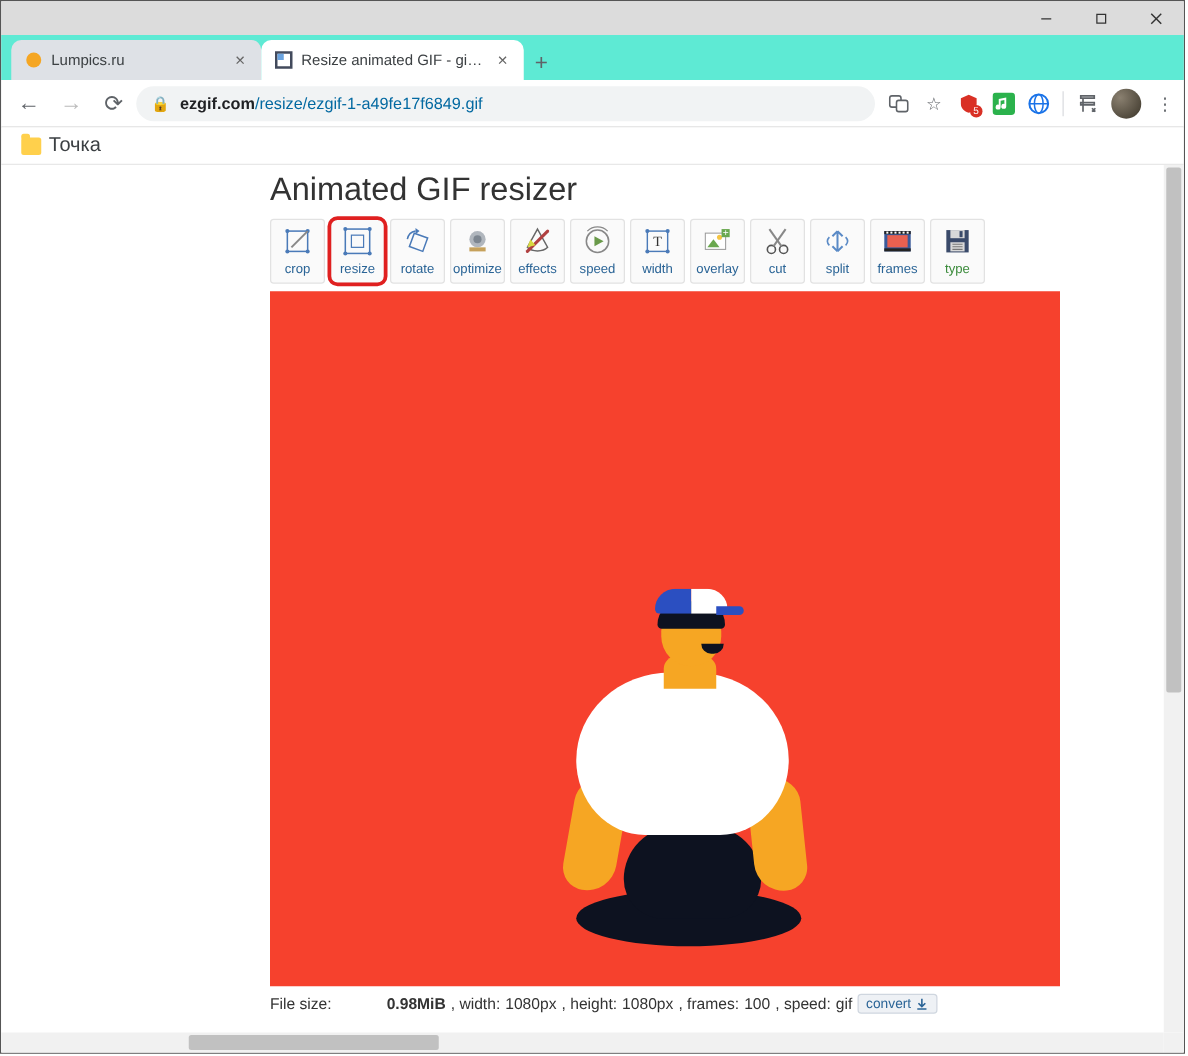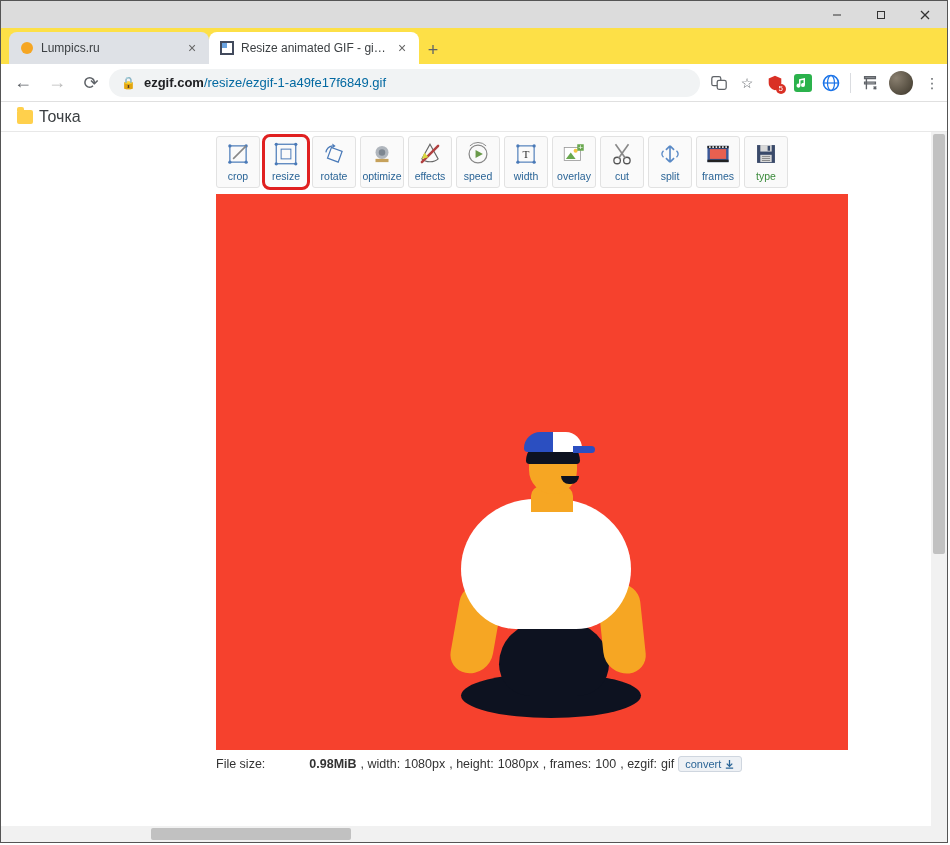--- a/index.html
+++ b/index.html
@@ -6,21 +6,21 @@
   body { font-family: "Segoe UI", Arial, sans-serif; background: #fff; width: 950px; height: 845px; overflow: hidden; }
   .window { border: 1px solid #555; width: 948px; height: 843px; display: flex; flex-direction: column; background: #fff; }
 
   
   .titlebar { height: 27px; background: #dcdcdc; display: flex; align-items: center; justify-content: flex-end; }
   .win-btn { width: 44px; height: 27px; display: flex; align-items: center; justify-content: center; color: #333; font-size: 14px; }
   .win-btn.close { margin-right: 0; }
   .win-btn svg { width: 10px; height: 10px; }
 
   
-  .tabstrip { height: 36px; background: #fde047; display: flex; align-items: flex-end; padding-left: 8px; }
+  .tabstrip { height: 36px; background: #5eead4; display: flex; align-items: flex-end; padding-left: 8px; }
   .tab { height: 32px; min-width: 200px; max-width: 210px; background: #dee1e6; border-radius: 8px 8px 0 0; display: flex; align-items: center; padding: 0 10px; font-size: 12px; color: #3c4043; gap: 6px; position: relative; }
   .tab.active { background: #fff; }
   .tab .favicon { width: 16px; height: 16px; flex-shrink: 0; }
   .tab .title { flex: 1; overflow: hidden; white-space: nowrap; text-overflow: ellipsis; }
   .tab .tab-close { width: 14px; height: 14px; color: #666; display: flex; align-items: center; justify-content: center; font-size: 14px; }
   .newtab { width: 28px; height: 28px; display: flex; align-items: center; justify-content: center; color: #5f6368; font-size: 18px; }
 
   
   .addrbar { height: 38px; background: #fff; display: flex; align-items: center; padding: 0 6px; gap: 2px; border-bottom: 1px solid #e0e0e0; }
   .nav-btn { width: 32px; height: 32px; display: flex; align-items: center; justify-content: center; color: #5f6368; border-radius: 50%; font-size: 18px; }
@@ -181,20 +181,21 @@
   <div class="bookmarks">
     <div class="bm-folder">
       <span class="folder-ico"></span>
       <span>Точка</span>
     </div>
   </div>
 
   <div class="viewport-wrap">
     <div class="content">
       <div class="page">
+        <h1>Animated GIF resizer</h1>
 
         <div class="toolbar">
           <div class="tool">
             <span class="tool-ico">
                 <svg viewBox="0 0 32 32">
                   <rect x="6" y="6" width="20" height="20" fill="none" stroke="#4a7ab8" stroke-width="1.5"></rect>
                   <circle cx="6" cy="6" r="2" fill="#4a7ab8"></circle>
                   <circle cx="26" cy="6" r="2" fill="#4a7ab8"></circle>
                   <circle cx="6" cy="26" r="2" fill="#4a7ab8"></circle>
                   <circle cx="26" cy="26" r="2" fill="#4a7ab8"></circle>
@@ -356,21 +357,21 @@
 
         <div class="meta">
           <span>File size:</span>
           <span class="b">0.98MiB</span>
             <span>, width: </span>
             <span>1080px</span>
             <span>, height: </span>
             <span>1080px</span>
             <span>, frames: </span>
             <span>100</span>
-            <span>, ezgif: </span>
+            <span>, speed: </span>
             <span>gif</span>
           <span class="convert-btn">
             <span>convert</span>
             <svg width="11" height="11" viewBox="0 0 12 12">
                 <path d="M6 1 v6 M3 5 l3 3 l3 -3 M2 10 h8" stroke="#2a6496" stroke-width="1.4" fill="none"></path>
               </svg>
           </span>
         </div>
       </div>
     </div>

